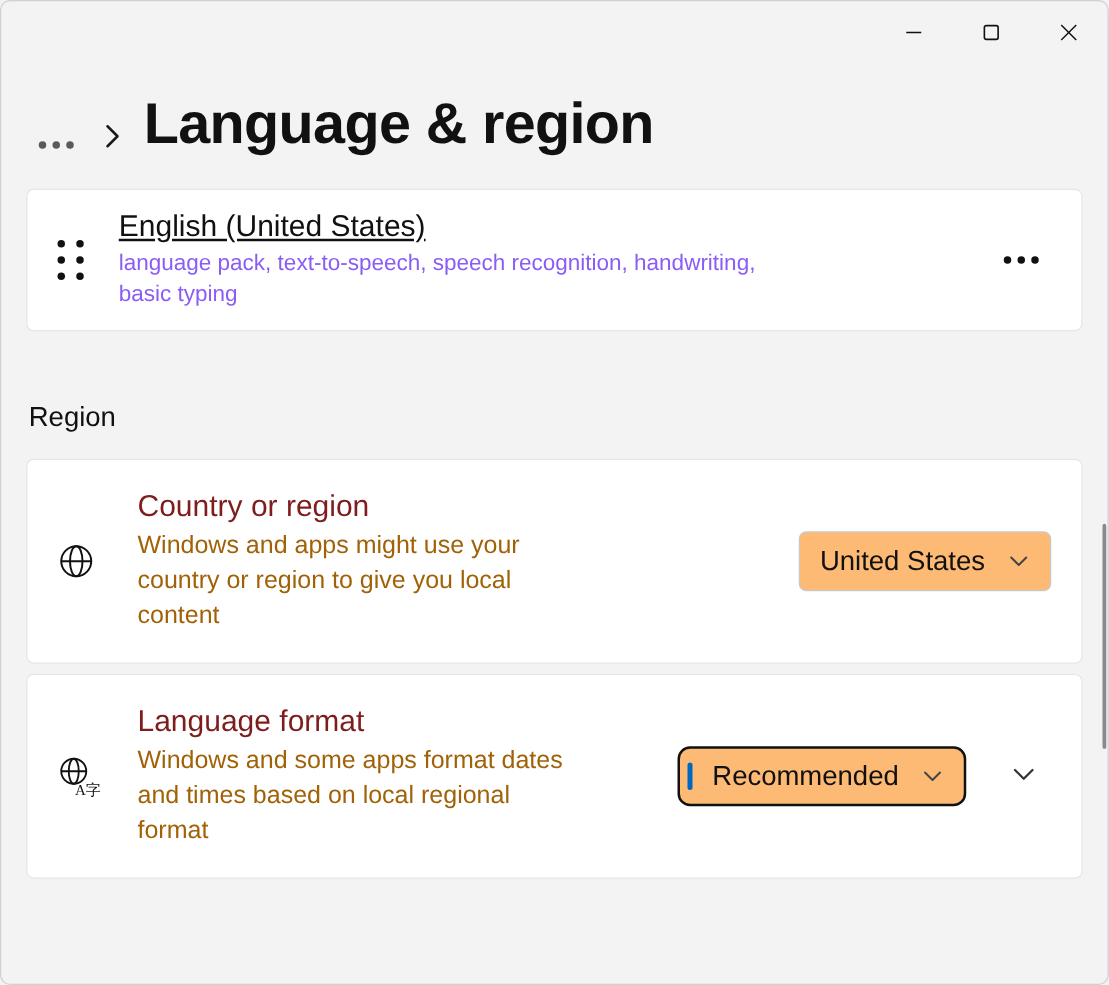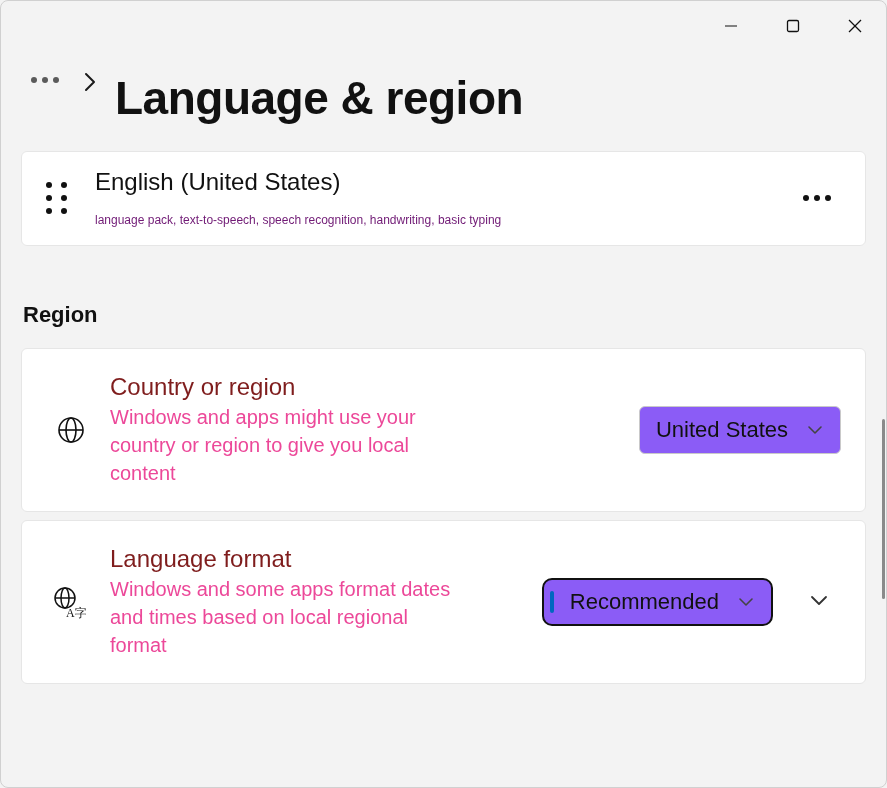--- a/index.html
+++ b/index.html
@@ -27,21 +27,21 @@
       align-items: center;
       justify-content: center;
       cursor: default;
     }
     .winbtn svg { stroke: #111; }
     .content {
       padding: 0 20px;
     }
     .breadcrumb-row {
       display: flex;
-      align-items: flex-start;
+      align-items: flex-end;
       gap: 18px;
       padding: 22px 4px 26px 4px;
     }
     .dots3 {
       display: flex;
       gap: 5px;
       padding: 6px;
     }
     .dots3 span {
       width: 6px; height: 6px; border-radius: 50%;
@@ -73,68 +73,69 @@
       gap: 7px 9px;
     }
     .drag-handle span {
       width: 6px; height: 6px; border-radius: 50%; background: #111;
     }
     .lang-text { flex: 1; }
     .lang-title {
       font-size: 24px;
       font-weight: 400;
       color: #111;
-      margin-bottom: 16px;
+      margin-bottom: 2px;
+      text-decoration: underline;
     }
     .lang-sub {
-      font-size: 12px;
-      color: #701a75;
+      font-size: 18px;
+      color: #8b5cf6;
       line-height: 1.4;
       max-width: 520px;
     }
     .overflow-dots {
       display: flex;
       gap: 5px;
       padding: 10px;
     }
     .overflow-dots span {
       width: 6px; height: 6px; border-radius: 50%; background: #111;
     }
     .section-header {
       font-size: 22px;
-      font-weight: 700;
+      font-weight: 400;
       color: #111;
       padding: 48px 2px 20px 2px;
     }
     .setting-row {
       display: flex;
       align-items: center;
       padding: 24px 24px;
       gap: 24px;
     }
     .setting-icon {
       width: 40px;
       display: flex;
-      justify-content: flex-end;
+      justify-content: flex-start;
     }
     .setting-text { flex: 1; }
     .setting-title {
       font-size: 24px;
       font-weight: 400;
       color: #7f1d1d;
       margin-bottom: 2px;
     }
     .setting-sub {
       font-size: 20px;
-      color: #ec4899;
+      color: #a16207;
       line-height: 1.4;
       max-width: 360px;
     }
     .dropdown {
-      background: #8b5cf6;
+      background: #fdba74;
       border: 1px solid #c9c9c9;
       border-radius: 6px;
       padding: 10px 16px;
       display: flex;
       align-items: center;
       gap: 18px;
       font-size: 22px;
       color: #111;
       min-width: 200px;
       justify-content: space-between;

